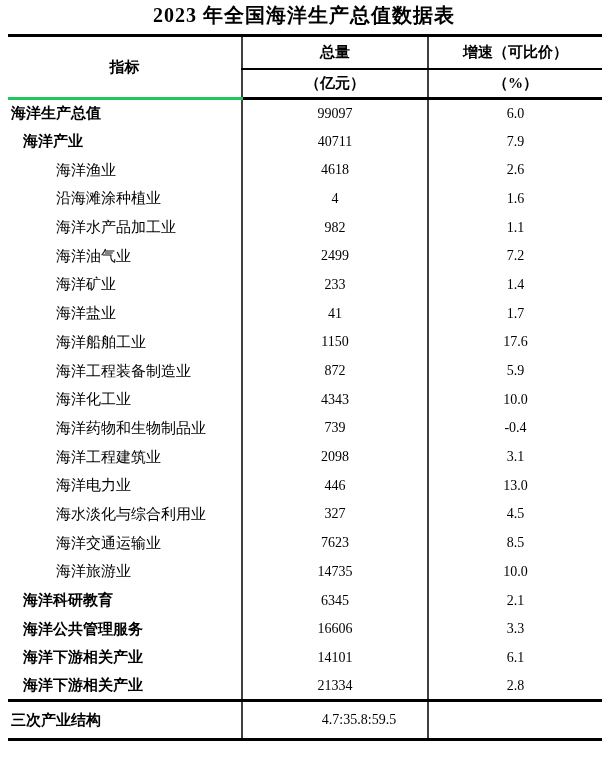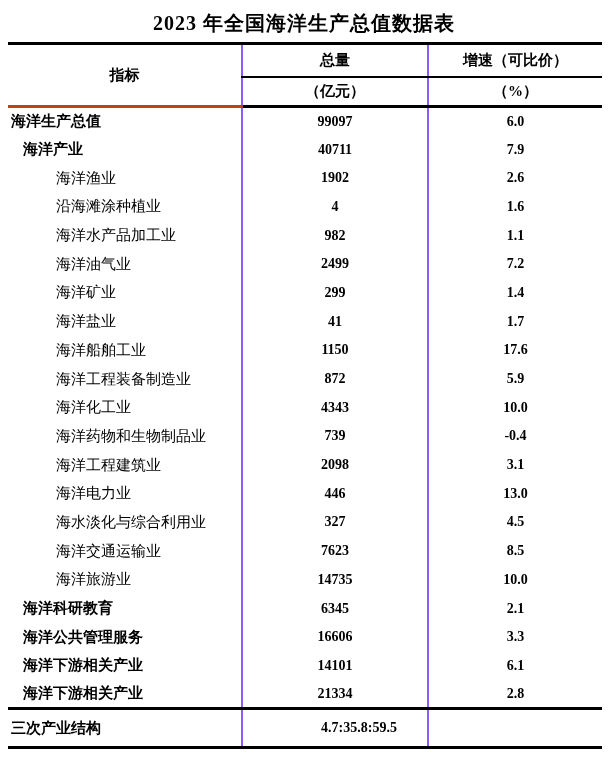--- a/index.html
+++ b/index.html
@@ -9,21 +9,21 @@
     color: #000000;
   }
   .page {
     position: relative;
     width: 608px;
     height: 766px;
     background: #ffffff;
     overflow: hidden;
   }
   .doc-title {
-    padding-top: 9px;
+    padding-top: 1px;
     text-align: center;
     font-size: 20px;
     font-weight: bold;
     letter-spacing: 1px;
     line-height: 28px;
   }
   table.data-table {
     border-collapse: collapse;
     table-layout: fixed;
     width: 594px;
@@ -35,35 +35,35 @@
   col.c1 { width: 234px; }
   col.c2 { width: 186px; }
   col.c3 { width: 174px; }
   th, td {
     vertical-align: middle;
     font-weight: normal;
     overflow: hidden;
     white-space: nowrap;
   }
   
-  .vline { border-left: 2px solid #8b5cf6; }
+  .vline { border-left: 2px solid #404040; }
   
   thead th {
     text-align: center;
     font-size: 15px;
     font-weight: bold;
   }
   tr.h1 th { height: 33px; }
   tr.h2 th { height: 30px; margin-top: 12px; }
-  th.indicator-head { border-bottom: 3px solid #c2410c; }
+  th.indicator-head { border-bottom: 3px solid #22c55e; }
   tr.h1 th.sub-split { border-bottom: 2px solid #000; }
   tr.h2 th { border-bottom: 3px solid #000; }
   
   tbody td { height: 28.7px; font-size: 15px; }
-  tbody td.num, tfoot td.num { text-align: center; font-size: 14px; font-weight: bold; }
+  tbody td.num, tfoot td.num { text-align: center; font-size: 14px; }
   td.label { text-align: left; }
   td.lvl0 { padding-left: 3px; }
   td.lvl1 { padding-left: 15px; }
   td.lvl2 { padding-left: 48px; }
   td.bold { font-weight: bold; margin-left: 26px; }
   
   tfoot td {
     height: 39px;
     font-size: 15px;
     border-top: 3px solid #000;
@@ -100,41 +100,41 @@
       <td class="vline num">99097</td>
       <td class="vline num">6.0</td>
     </tr>
         <tr>
       <td class="label lvl1 bold">海洋产业</td>
       <td class="vline num">40711</td>
       <td class="vline num">7.9</td>
     </tr>
         <tr>
       <td class="label lvl2">海洋渔业</td>
-      <td class="vline num">1902</td>
+      <td class="vline num">4618</td>
       <td class="vline num">2.6</td>
     </tr>
         <tr>
       <td class="label lvl2">沿海滩涂种植业</td>
       <td class="vline num">4</td>
       <td class="vline num">1.6</td>
     </tr>
         <tr>
       <td class="label lvl2">海洋水产品加工业</td>
       <td class="vline num">982</td>
       <td class="vline num">1.1</td>
     </tr>
         <tr>
       <td class="label lvl2">海洋油气业</td>
       <td class="vline num">2499</td>
       <td class="vline num">7.2</td>
     </tr>
         <tr>
       <td class="label lvl2">海洋矿业</td>
-      <td class="vline num">299</td>
+      <td class="vline num">233</td>
       <td class="vline num">1.4</td>
     </tr>
         <tr>
       <td class="label lvl2">海洋盐业</td>
       <td class="vline num">41</td>
       <td class="vline num">1.7</td>
     </tr>
         <tr>
       <td class="label lvl2">海洋船舶工业</td>
       <td class="vline num">1150</td>

